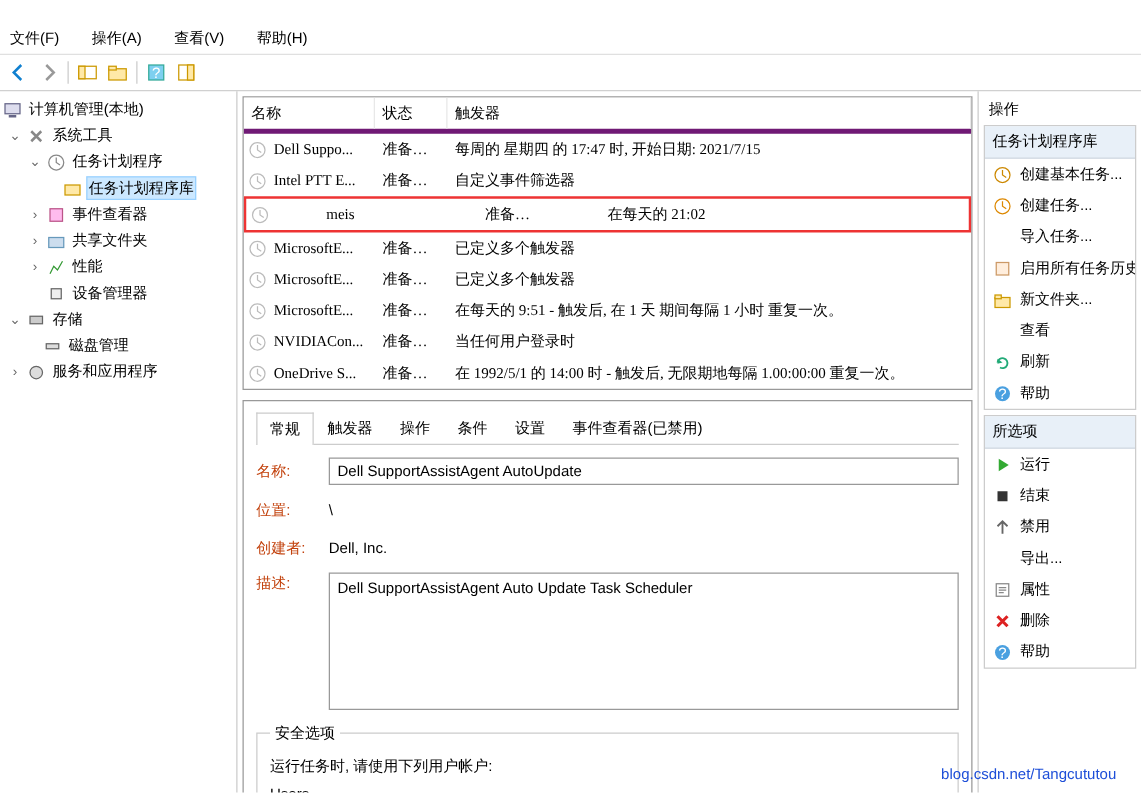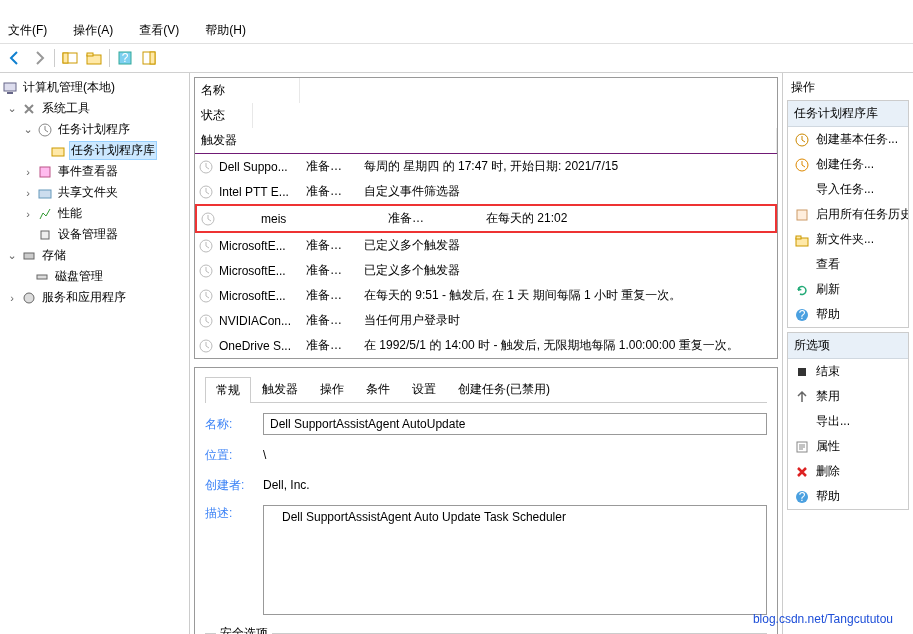--- a/index.html
+++ b/index.html
@@ -12,38 +12,38 @@
 svg { display: block; }
 .main { display: flex; height: calc(634px - 50px); }
 .tree-pane { width: 190px; border-right: 1px solid #ccc; padding: 4px 2px; overflow: hidden; }
 .tree-node { display: flex; align-items: center; gap: 3px; padding: 1px 0; white-space: nowrap; }
 .tw { width: 12px; text-align: center; color: #666; font-size: 11px; }
 .tree-icon { width: 16px; height: 16px; display: flex; align-items: center; justify-content: center; }
 .tree-label { padding: 1px 2px; }
 .tree-selected { background: #cce8ff; border: 1px solid #99d1ff; padding: 0 1px; }
 .center-pane { flex: 1; display: flex; flex-direction: column; border-right: 1px solid #ccc; min-width: 0; }
 .task-list { border: 1px solid #999; margin: 4px; overflow: hidden; }
-.task-header { display: flex; background: #fff; border-bottom: 1px solid #701a75; flex-direction: column; }
+.task-header { display: flex; background: #fff; border-bottom: 4px solid #701a75; }
 .task-header div { padding: 4px 6px; border-right: 1px solid #e8e8e8; }
 .col-name { width: 105px; }
 .col-status { width: 58px; }
 .col-trigger { flex: 1; }
 .task-row { display: flex; align-items: center; padding: 2px 0; }
-.task-row .cell { padding: 2px 6px; white-space: nowrap; overflow: hidden; text-overflow: ellipsis; }
+.task-row .cell { padding: 2px 6px; white-space: nowrap; overflow: hidden; text-overflow: ellipsis; font-family: Liberation Serif, serif; }
 .clock-icon { width: 14px; height: 14px; margin-left: 4px; flex-shrink: 0; }
 .red-box { border: 2px solid #e33; gap: 40px; }
 .details { border: 1px solid #999; margin: 4px; flex: 1; padding: 8px 10px; overflow: hidden; }
 .tabs { display: flex; border-bottom: 1px solid #ccc; margin-bottom: 10px; }
 .tab { padding: 4px 10px; border: 1px solid transparent; border-bottom: none; cursor: pointer; }
 .tab.active { border-color: #ccc; background: #fff; position: relative; top: 1px; }
 .form-row { display: flex; align-items: center; margin-bottom: 10px; gap: 10px; }
-.form-label { width: 48px; color: #3b82f6; }
+.form-label { width: 48px; color: #c2410c; }
 .form-input { flex: 1; border: 1px solid #999; padding: 3px 6px; background: #fff; }
 .form-text { flex: 1; padding: 3px 0; }
-.form-textarea { flex: 1; border: 1px solid #999; padding: 4px 18px; height: 110px; background: #fff; }
+.form-textarea { flex: 1; border: 1px solid #999; padding: 4px 6px; height: 110px; background: #fff; }
 .fieldset { border: 1px solid #ccc; padding: 10px; margin-top: 6px; }
 .fieldset legend { padding: 0 4px; }
 .actions-pane { width: 130px; padding: 4px; overflow: hidden; }
 .actions-title { font-weight: normal; padding: 2px 4px; color: #000; }
 .actions-group { border: 1px solid #ccc; margin-top: 2px; }
 .actions-group-title { background: #e8f0f8; padding: 4px 6px; border-bottom: 1px solid #d0d8e0; }
 .action-item { display: flex; align-items: center; gap: 6px; padding: 4px 6px; white-space: nowrap; overflow: hidden; }
 .action-icon { width: 16px; height: 16px; flex-shrink: 0; display: flex; align-items: center; justify-content: center; }
 .watermark { position: absolute; bottom: 8px; right: 20px; color: #1d4ed8; font-size: 12px; }
 .title-obscured { height: 18px; color: #000; padding: 0 6px; }
@@ -309,21 +309,21 @@
         </div>
     </div>
 
     <div class="details">
       <div class="tabs">
         <div class="tab active">常规</div>
         <div class="tab">触发器</div>
         <div class="tab">操作</div>
         <div class="tab">条件</div>
         <div class="tab">设置</div>
-        <div class="tab">创建任务(已禁用)</div>
+        <div class="tab">事件查看器(已禁用)</div>
       </div>
       <div class="form-row">
         <div class="form-label">名称:</div>
         <input class="form-input" readonly="" value="Dell SupportAssistAgent AutoUpdate" style="">
       </div>
       <div class="form-row">
         <div class="form-label">位置:</div>
         <div class="form-text">\</div>
       </div>
       <div class="form-row">
@@ -410,20 +410,28 @@
             <span>帮助</span>
           </div>
         </div>
     </div>
     <div class="actions-group" style="margin-top:4px">
       <div class="actions-group-title">所选项</div>
       <div id="actions2">
           <div class="action-item">
             <span class="action-icon">
               <svg width="14" height="14">
+                <path d="M4 2 L12 7 L4 12 Z" fill="#3a3"></path>
+              </svg>
+            </span>
+            <span>运行</span>
+          </div>
+          <div class="action-item">
+            <span class="action-icon">
+              <svg width="14" height="14">
                 <rect x="3" y="3" width="8" height="8" fill="#333"></rect>
               </svg>
             </span>
             <span>结束</span>
           </div>
           <div class="action-item">
             <span class="action-icon">
               <svg width="14" height="14">
                 <path d="M7 2 L7 12 M3 6 L7 2 L11 6" stroke="#666" fill="none" stroke-width="1.5"></path>
               </svg>

